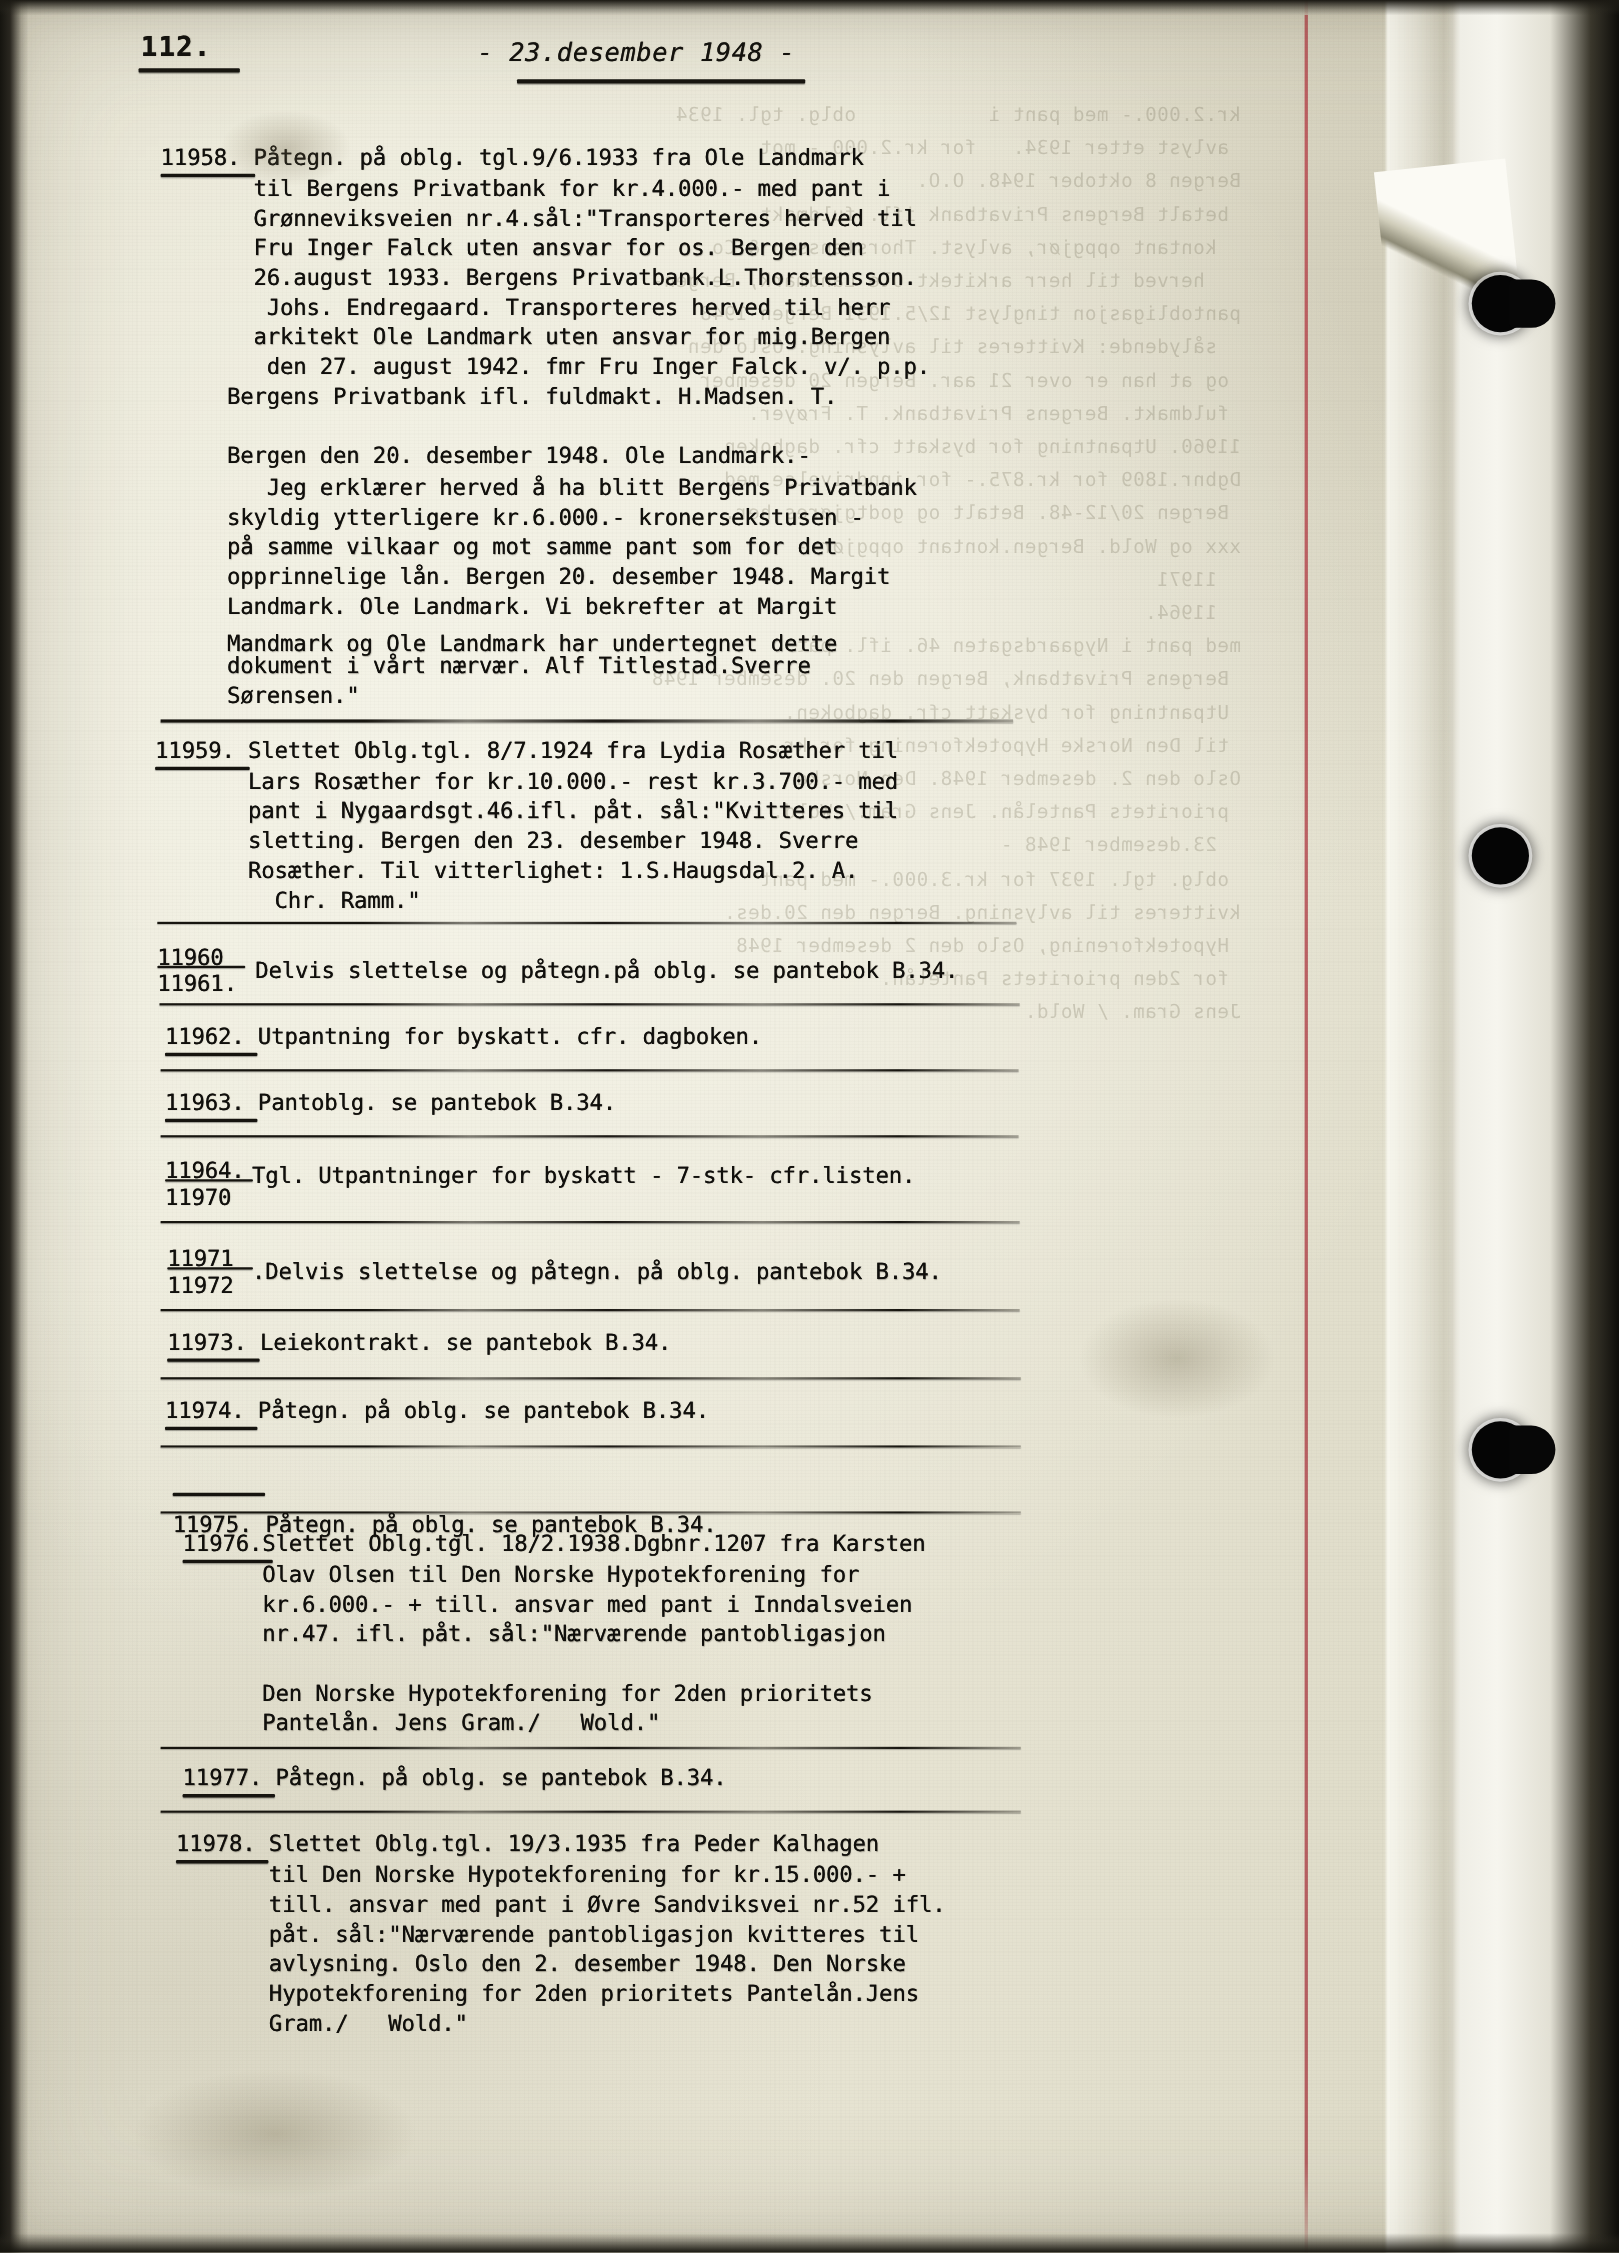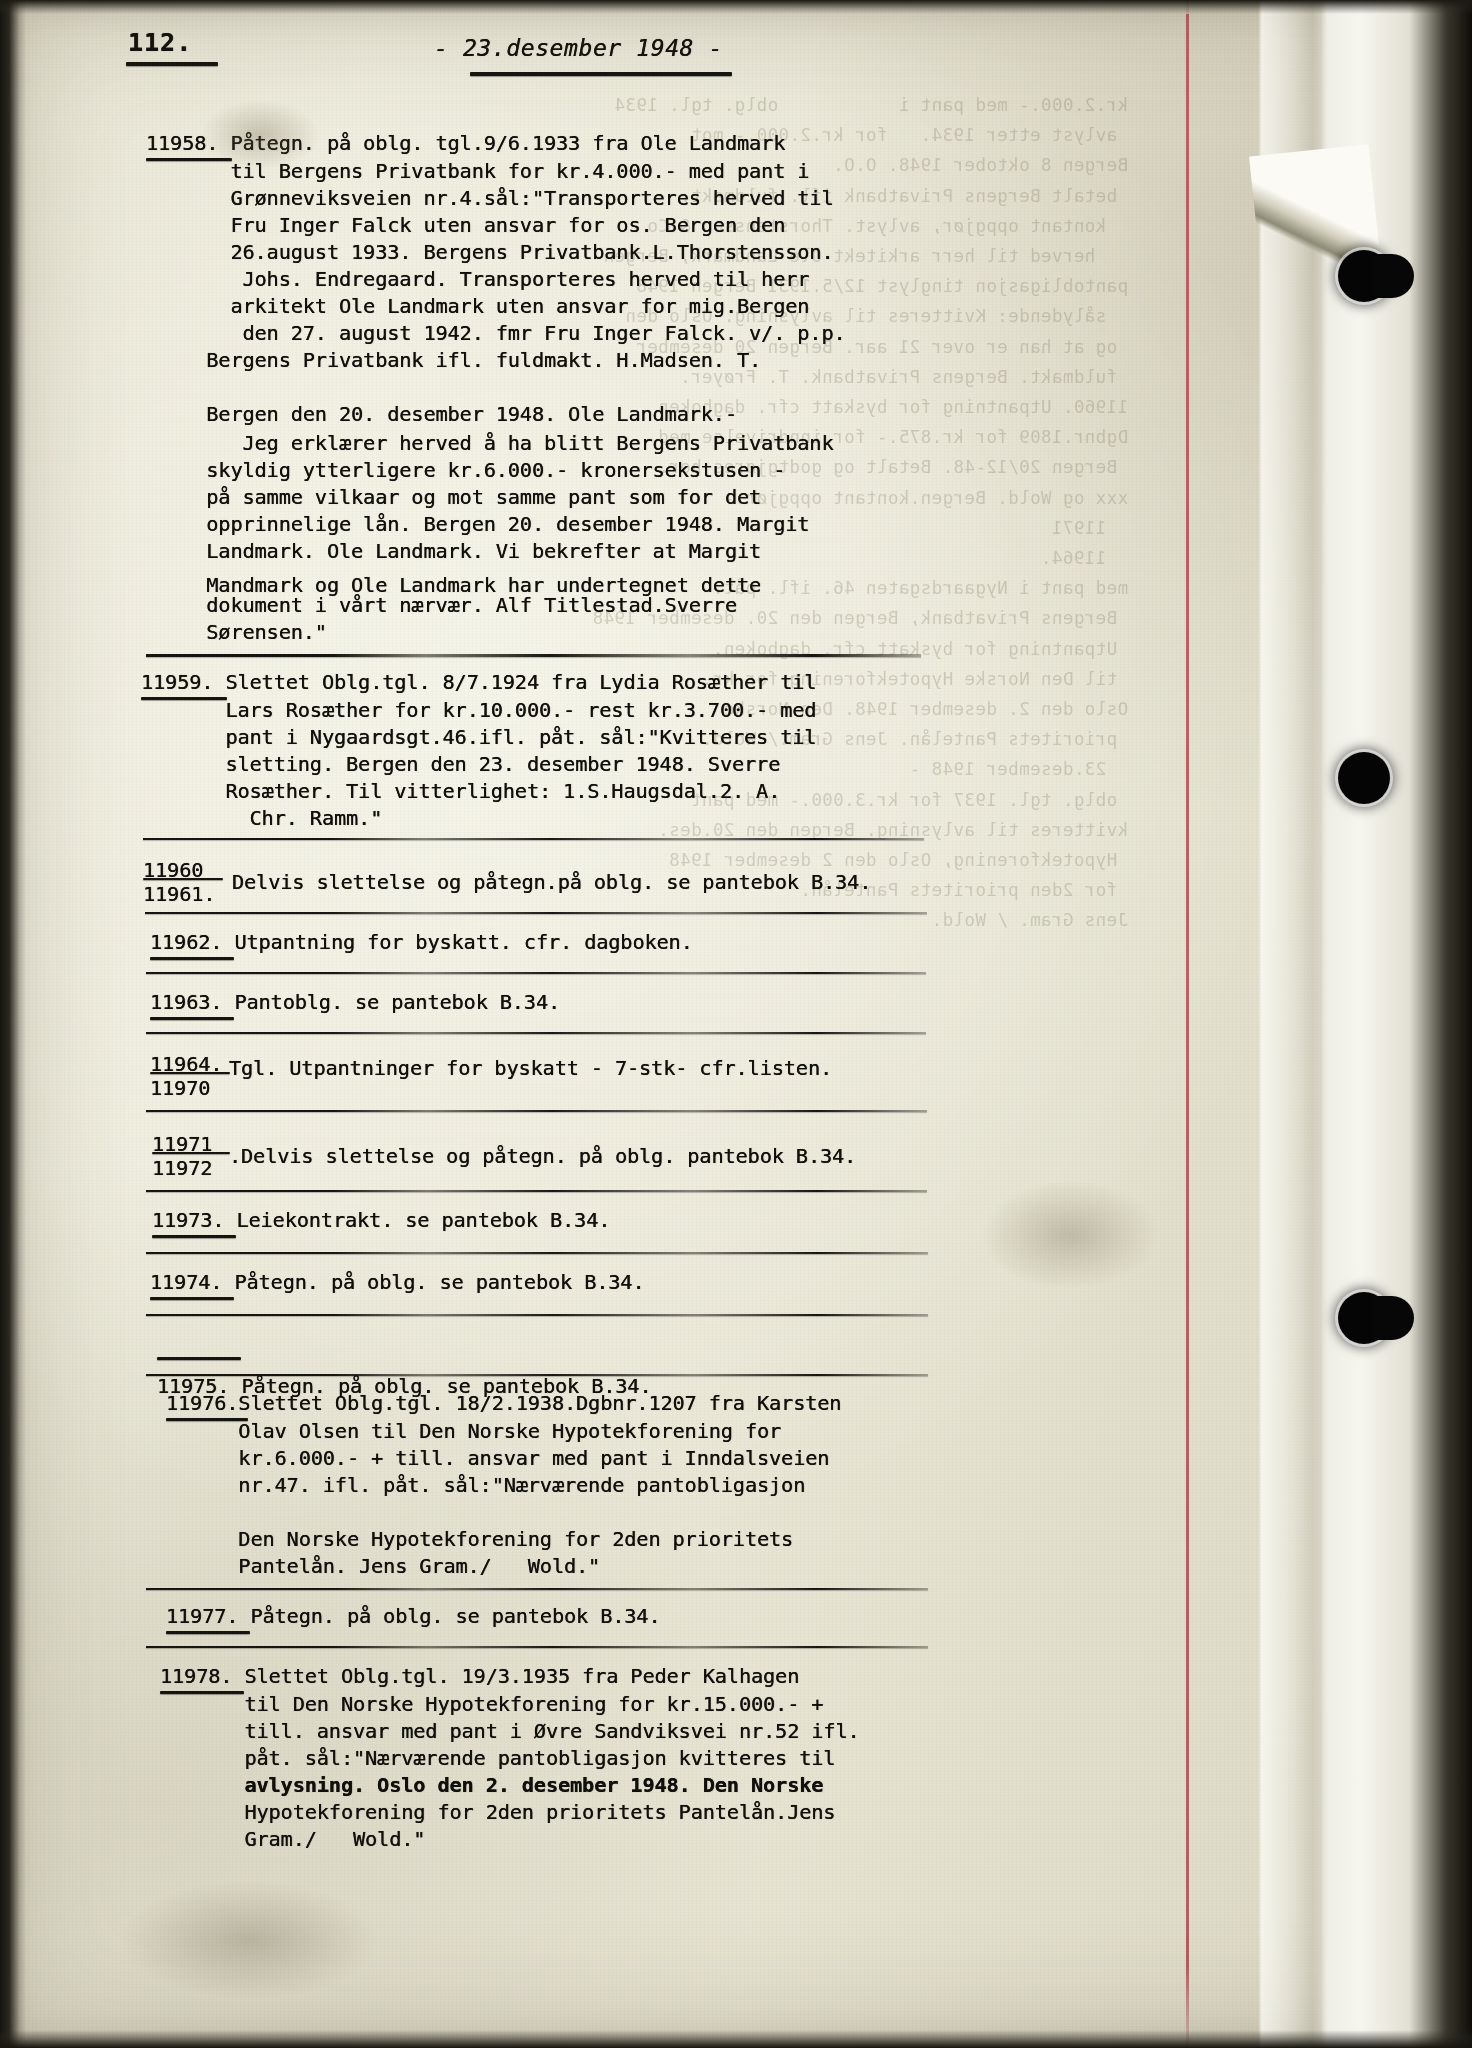--- a/index.html
+++ b/index.html
@@ -267,21 +267,21 @@
 
     <div class="line" style="left:166px;top:1604px;">11977. Påtegn. på oblg. se pantebok B.34.</div>
     <div class="u-num" style="left:166px;top:1631px;width:84px;"></div>
     <div class="rule" style="left:146px;top:1646px;width:782px;"></div>
 
     <div class="line" style="left:160px;top:1664px;">11978. Slettet Oblg.tgl. 19/3.1935 fra Peder Kalhagen</div>
     <div class="u-num" style="left:160px;top:1691px;width:84px;"></div>
     <div class="line" style="left:160px;top:1692px;">       til Den Norske Hypotekforening for kr.15.000.- +</div>
     <div class="line" style="left:160px;top:1719px;">       till. ansvar med pant i Øvre Sandviksvei nr.52 ifl.</div>
     <div class="line" style="left:160px;top:1746px;">       påt. sål:"Nærværende pantobligasjon kvitteres til</div>
-    <div class="line" style="left:160px;top:1773px;font-weight:bold;">       avlysning. Oslo den 2. desember 1948. Den Norske</div>
+    <div class="line" style="left:160px;top:1773px;">       avlysning. Oslo den 2. desember 1948. Den Norske</div>
     <div class="line" style="left:160px;top:1800px;">       Hypotekforening for 2den prioritets Pantelån.Jens</div>
     <div class="line" style="left:160px;top:1827px;">       Gram./   Wold."</div>
   </div>
 
   <div id="margin-line"></div>
 
   <div class="smudge" style="left:200px;top:100px;width:120px;height:70px;"></div>
   <div class="smudge" style="left:980px;top:1180px;width:180px;height:110px;"></div>
   <div class="smudge" style="left:120px;top:1880px;width:260px;height:120px;"></div>
 

